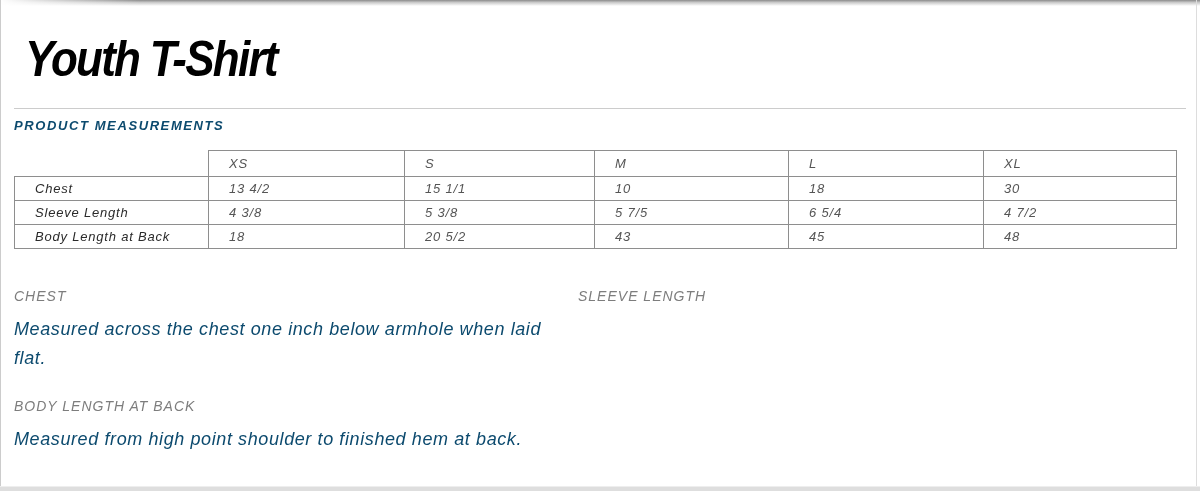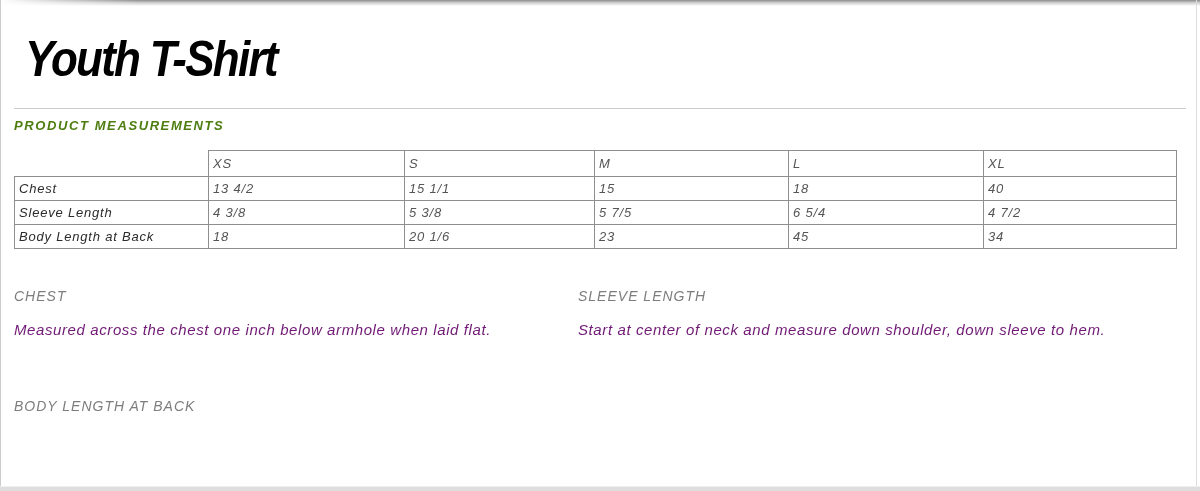--- a/index.html
+++ b/index.html
@@ -64,41 +64,41 @@
     top: 108px;
     height: 1px;
     background: #cccccc;
   }
   .section-title {
     position: absolute;
     left: 14px;
     top: 118px;
     font-size: 13px;
     font-weight: bold;
-    color: #4d7c0f;
+    color: #0c4a6e;
     letter-spacing: 1.6px;
   }
   table.size-chart {
     position: absolute;
     left: 14px;
     top: 150px;
     width: 1162px;
     border-collapse: collapse;
     table-layout: fixed;
     font-size: 13px;
     color: #555555;
     letter-spacing: 0.8px;
   }
   table.size-chart th,
   table.size-chart td {
     border: 1px solid #8e8e8e;
     text-align: left;
     font-weight: normal;
     vertical-align: middle;
-    padding: 0 0 0 4px;
+    padding: 0 0 0 20px;
     background: #ffffff;
   }
   table.size-chart thead th { height: 26px; color: #555555; }
   table.size-chart tbody td,
   table.size-chart tbody th { height: 24px; }
   table.size-chart th.corner {
     border: none;
     background: transparent;
   }
   table.size-chart tbody th.row-label {
@@ -108,22 +108,22 @@
     position: absolute;
   }
   .definition .term {
     font-size: 14px;
     color: #7d7d7d;
     letter-spacing: 1px;
     line-height: 18px;
     margin-bottom: 10px;
   }
   .definition .desc {
-    font-size: 15px;
-    color: #701a75;
+    font-size: 18px;
+    color: #0c4a6e;
     letter-spacing: 0.6px;
     line-height: 29px;
   }
   .def-chest { left: 14px;  top: 287px; width: 550px; }
   .def-sleeve { left: 578px; top: 287px; width: 540px; }
   .def-body  { left: 14px;  top: 397px; width: 580px; }
 </style>
 </head>
 <body>
 
@@ -157,50 +157,50 @@
         <th>M</th>
         <th>L</th>
         <th>XL</th>
       </tr>
     </thead>
     <tbody>
       <tr>
         <th class="row-label">Chest</th>
         <td>13 4/2</td>
         <td>15 1/1</td>
-        <td>15</td>
+        <td>10</td>
         <td>18</td>
-        <td>40</td>
+        <td>30</td>
       </tr>
       <tr>
         <th class="row-label">Sleeve Length</th>
         <td>4 3/8</td>
         <td>5 3/8</td>
         <td>5 7/5</td>
         <td>6 5/4</td>
         <td>4 7/2</td>
       </tr>
       <tr>
         <th class="row-label">Body Length at Back</th>
         <td>18</td>
-        <td>20 1/6</td>
-        <td>23</td>
+        <td>20 5/2</td>
+        <td>43</td>
         <td>45</td>
-        <td>34</td>
+        <td>48</td>
       </tr>
     </tbody>
   </table>
 
   <div class="definition def-chest">
     <div class="term">CHEST</div>
     <div class="desc">Measured across the chest one inch below armhole when laid flat.</div>
   </div>
 
   <div class="definition def-sleeve">
     <div class="term">SLEEVE LENGTH</div>
-    <div class="desc">Start at center of neck and measure down shoulder, down sleeve to hem.</div>
   </div>
 
   <div class="definition def-body">
     <div class="term">BODY LENGTH AT BACK</div>
+    <div class="desc">Measured from high point shoulder to finished hem at back.</div>
   </div>
 
 </div>
 
 </body></html>

